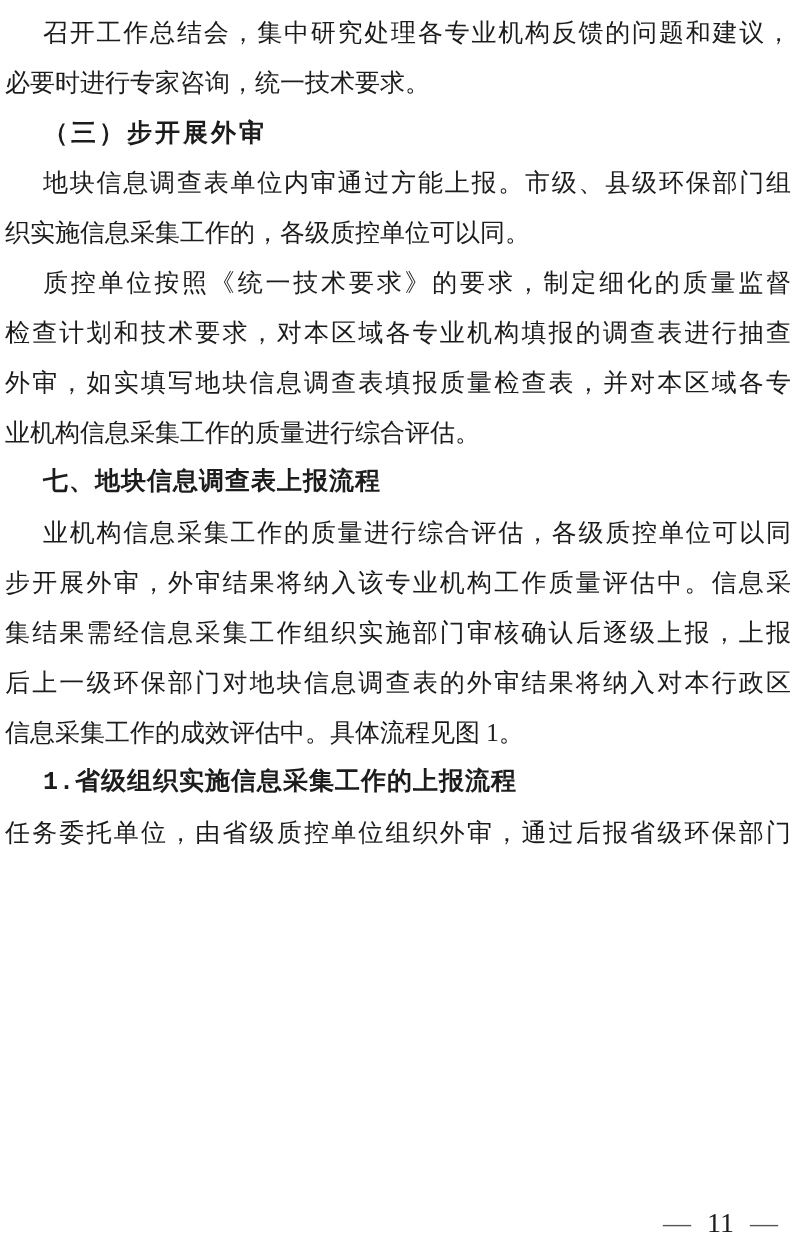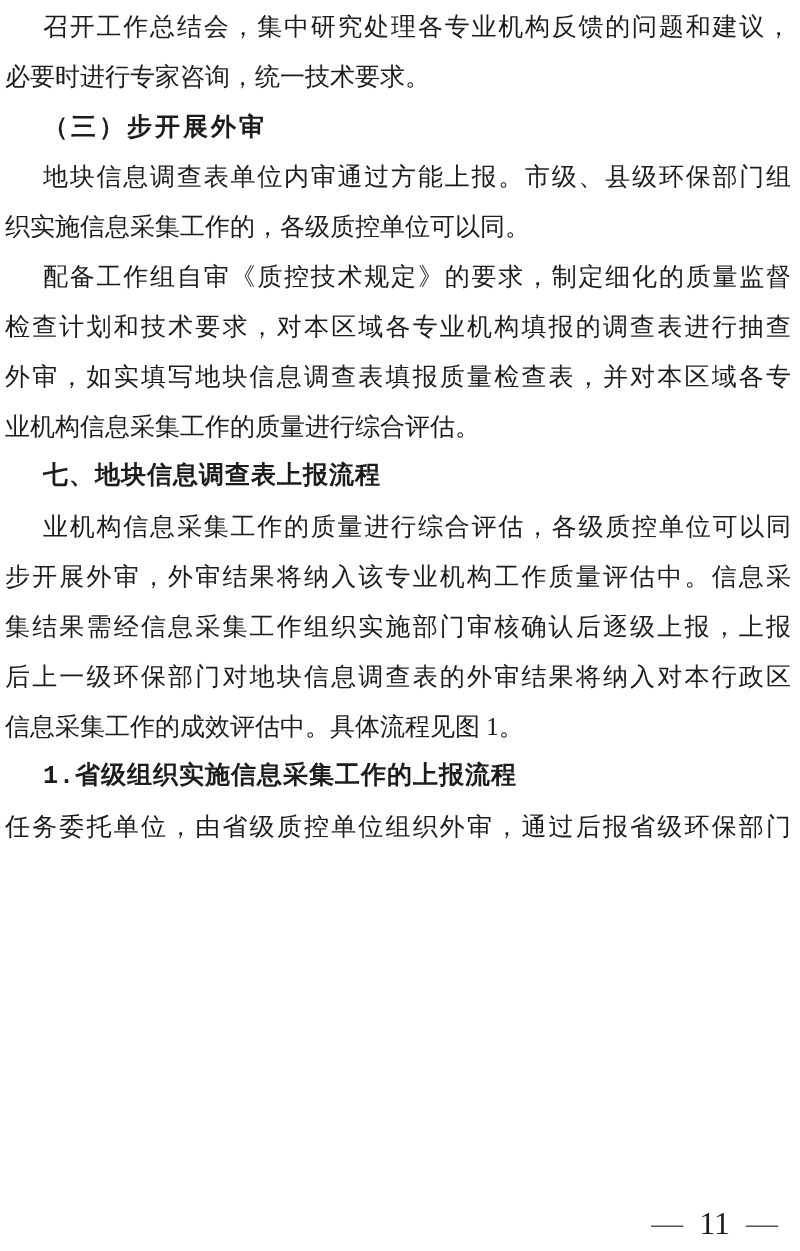--- a/index.html
+++ b/index.html
@@ -6,21 +6,21 @@
   body {
     width: 800px;
     height: 1251px;
     background: #ffffff;
     position: relative;
     overflow: hidden;
     font-family: "Liberation Serif", "DejaVu Serif", serif;
     color: #1c1c1c;
   }
   .content {
-    padding: 2px 9px 0 5px;
+    padding: 8px 9px 0 5px;
   }
   .block { margin: 0; }
   .line {
     font-size: 25px;
     line-height: 50px;
     height: 50px;
     text-align: justify;
     overflow: hidden;
   }
   .line.indent { text-indent: 38px; }
@@ -31,21 +31,21 @@
   }
   .heading-hei .line {
     font-family: Liberation Mono, monospace;
     font-weight: bold;
     letter-spacing: 1px;
   }
   .footer {
     position: absolute;
     top: 1203px;
     right: 22px;
-    font-size: 32px;
+    font-size: 28px;
     line-height: 40px;
     color: #1c1c1c;
     white-space: nowrap;
   }
   .footer .dash { color: #555; letter-spacing: 0; }
   .footer .num { margin: 0 16px; font-family: "Liberation Serif", serif; }
 </style>
 </head>
 <body>
 
@@ -55,21 +55,21 @@
       <div class="line">必要时进行专家咨询，统一技术要求。</div>
     </div>
     <div class="block heading-kai">
       <div class="line indent">（三）步开展外审</div>
     </div>
     <div class="block body">
       <div class="line indent fill">地块信息调查表单位内审通过方能上报。市级、县级环保部门组</div>
       <div class="line">织实施信息采集工作的，各级质控单位可以同。</div>
     </div>
     <div class="block body">
-      <div class="line indent fill">配备工作组自审《质控技术规定》的要求，制定细化的质量监督</div>
+      <div class="line indent fill">质控单位按照《统一技术要求》的要求，制定细化的质量监督</div>
       <div class="line fill">检查计划和技术要求，对本区域各专业机构填报的调查表进行抽查</div>
       <div class="line fill">外审，如实填写地块信息调查表填报质量检查表，并对本区域各专</div>
       <div class="line">业机构信息采集工作的质量进行综合评估。</div>
     </div>
     <div class="block heading-hei">
       <div class="line indent">七、地块信息调查表上报流程</div>
     </div>
     <div class="block body">
       <div class="line indent fill">业机构信息采集工作的质量进行综合评估，各级质控单位可以同</div>
       <div class="line fill">步开展外审，外审结果将纳入该专业机构工作质量评估中。信息采</div>

